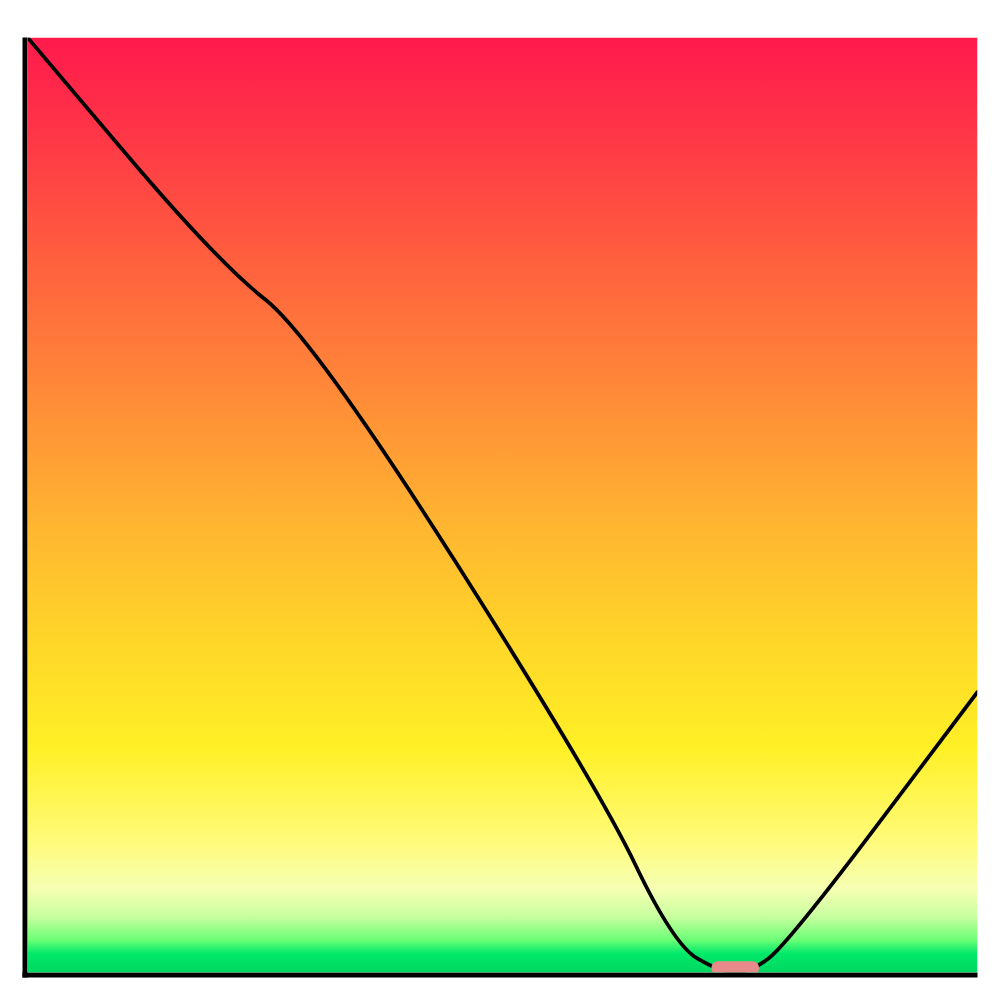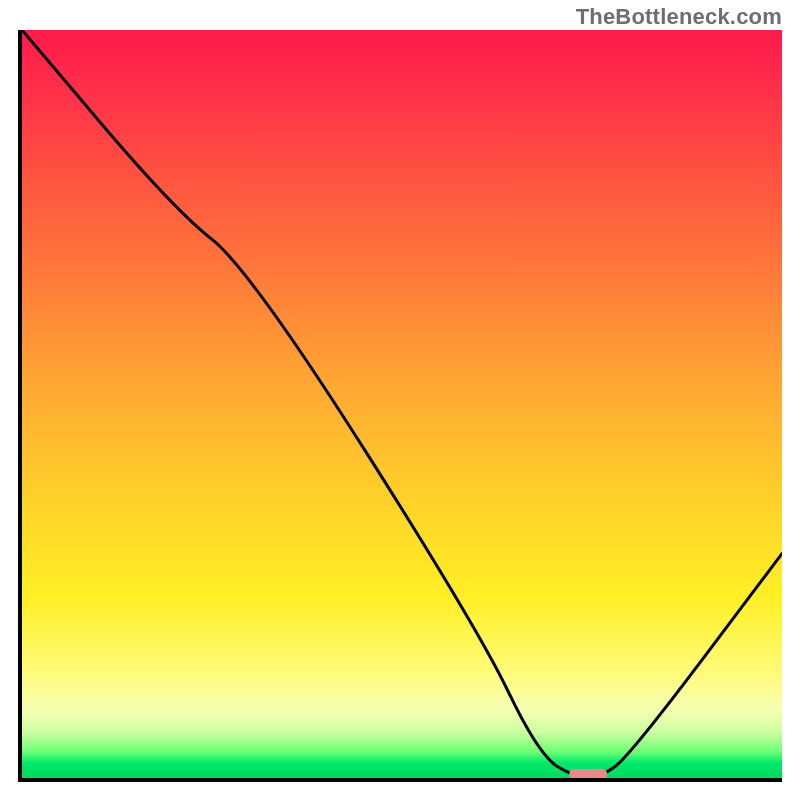--- a/index.html
+++ b/index.html
@@ -60,21 +60,20 @@
     position: absolute;
     inset: 0;
     width: 100%;
     height: 100%;
   }
 </style>
 </head>
 <body>
 
 <div class="container">
-  <div class="watermark">TheBottleneck.com</div>
 
   <div class="plot">
     <div class="gradient"></div>
     <svg class="overlay" viewBox="0 0 760 748" preserveAspectRatio="none">
       <g>
         <path id="curve-path" d="M 0 0 Q 0 0 76 89.75999999999999 Q 152 179.51999999999998 190 209.43999999999997 Q 228 239.35999999999996 342 418.88 Q 456 598.4 486.40000000000003 661.98 Q 516.8000000000001 725.56 535.8 736.78 Q 554.8 748 566.2 748 Q 577.6 748 592.8 736.78 Q 608 725.56 684 624.5799999999999 T 760 523.6" fill="none" stroke="#000" stroke-width="3" stroke-linejoin="round" stroke-linecap="round"></path>
       </g>
       <g>
         <rect id="marker-rect" x="547.2" y="739" width="38" height="11" rx="5" ry="5" fill="#e88a8a"></rect>
       </g>

